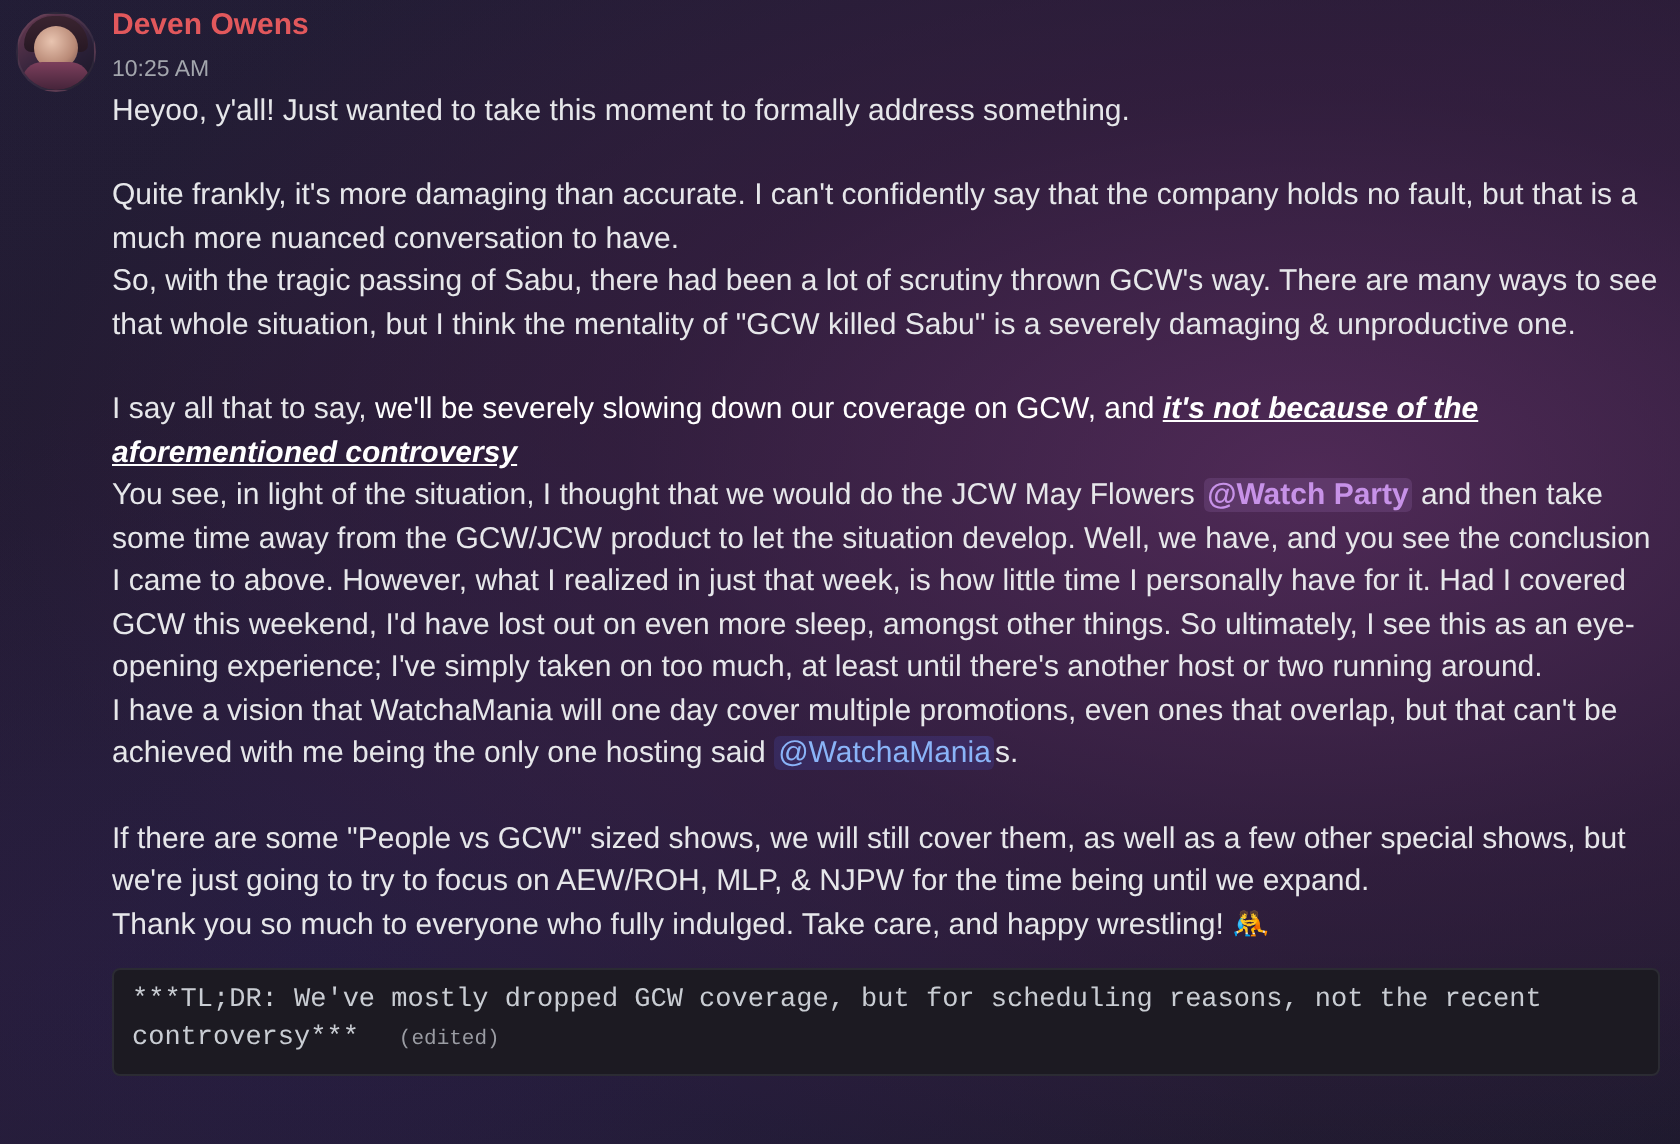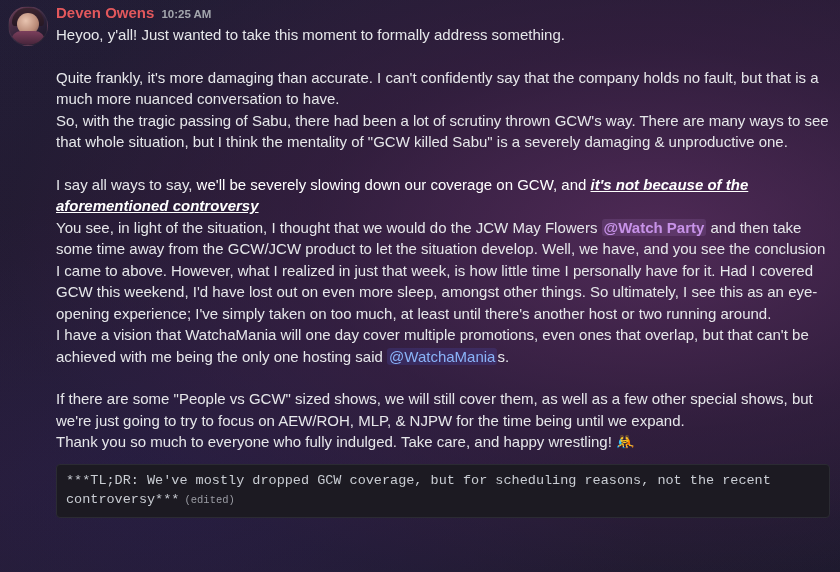--- a/index.html
+++ b/index.html
@@ -67,34 +67,35 @@
     height: 14px;
     border-radius: 10px 10px 0 0;
     background: linear-gradient(180deg, #7c3f5c 0%, #45243a 100%);
   }
   .msg-body {
     flex: 1 1 auto;
     min-width: 0;
   }
   .msg-head {
     display: flex;
-    align-items: flex-end;
+    align-items: flex-start;
     gap: 7px;
     line-height: 1.2;
     margin-bottom: 2px;
+    flex-direction: column;
   }
   .username {
     font-size: 15px;
     font-weight: bold;
     color: #e2585c;
   }
   .timestamp {
     font-size: 11.5px;
     color: #a3a6ad;
-    font-weight: bold;
+    font-weight: normal;
   }
   .para {
     font-size: 15px;
     line-height: 21.5px;
     color: #e6e7ea;
     margin: 0;
     white-space: normal;
   }
   .spacer {
     height: 21px;
@@ -130,21 +131,21 @@
     font-family: "Liberation Mono", "DejaVu Sans Mono", monospace;
     font-size: 13.5px;
     line-height: 19px;
     color: #c9cdd3;
     white-space: pre-wrap;
     word-break: break-word;
   }
   .edited {
     font-size: 10.5px;
     color: #9a9ca3;
-    margin-left: 5px;
+    margin-left: 20px;
   }
   .emoji {
     font-size: 15px;
   }
 </style>
 </head>
 <body>
 
 <div id="app">
 
@@ -165,21 +166,21 @@
 
       <p class="para">Heyoo, y'all! Just wanted to take this moment to formally address something.</p>
 
       <div class="spacer"></div>
 
       <p class="para">Quite frankly, it's more damaging than accurate. I can't confidently say that the company holds no fault, but that is a much more nuanced conversation to have.</p>
       <p class="para">So, with the tragic passing of Sabu, there had been a lot of scrutiny thrown GCW's way. There are many ways to see that whole situation, but I think the mentality of "GCW killed Sabu" is a severely damaging &amp; unproductive one.</p>
 
       <div class="spacer"></div>
 
-      <p class="para"><span>I say all ways to say, </span><span class="bold">we'll be severely slowing down our coverage on GCW, and </span><span class="bold-italic-underline">it's not because of the aforementioned controversy</span></p>
+      <p class="para"><span>I say all that to say, </span><span class="bold">we'll be severely slowing down our coverage on GCW, and </span><span class="bold-italic-underline">it's not because of the aforementioned controversy</span></p>
 
       <p class="para"><span>You see, in light of the situation, I thought that we would do the JCW May Flowers </span><span class="mention role-pink">@Watch Party</span><span> and then take some time away from the GCW/JCW product to let the situation develop. Well, we have, and you see the conclusion I came to above. However, what I realized in just that week, is how little time I personally have for it. Had I covered GCW this weekend, I'd have lost out on even more sleep, amongst other things. So ultimately, I see this as an eye-opening experience; I've simply taken on too much, at least until there's another host or two running around.</span></p>
 
       <p class="para"><span>I have a vision that WatchaMania will one day cover multiple promotions, even ones that overlap, but that can't be achieved with me being the only one hosting said </span><span class="mention">@WatchaMania</span><span>s.</span></p>
 
       <div class="spacer"></div>
 
       <p class="para">If there are some "People vs GCW" sized shows, we will still cover them, as well as a few other special shows, but we're just going to try to focus on AEW/ROH, MLP, &amp; NJPW for the time being until we expand.</p>
       <p class="para"><span>Thank you so much to everyone who fully indulged. Take care, and happy wrestling! </span><span class="emoji">🤼</span></p>
 

